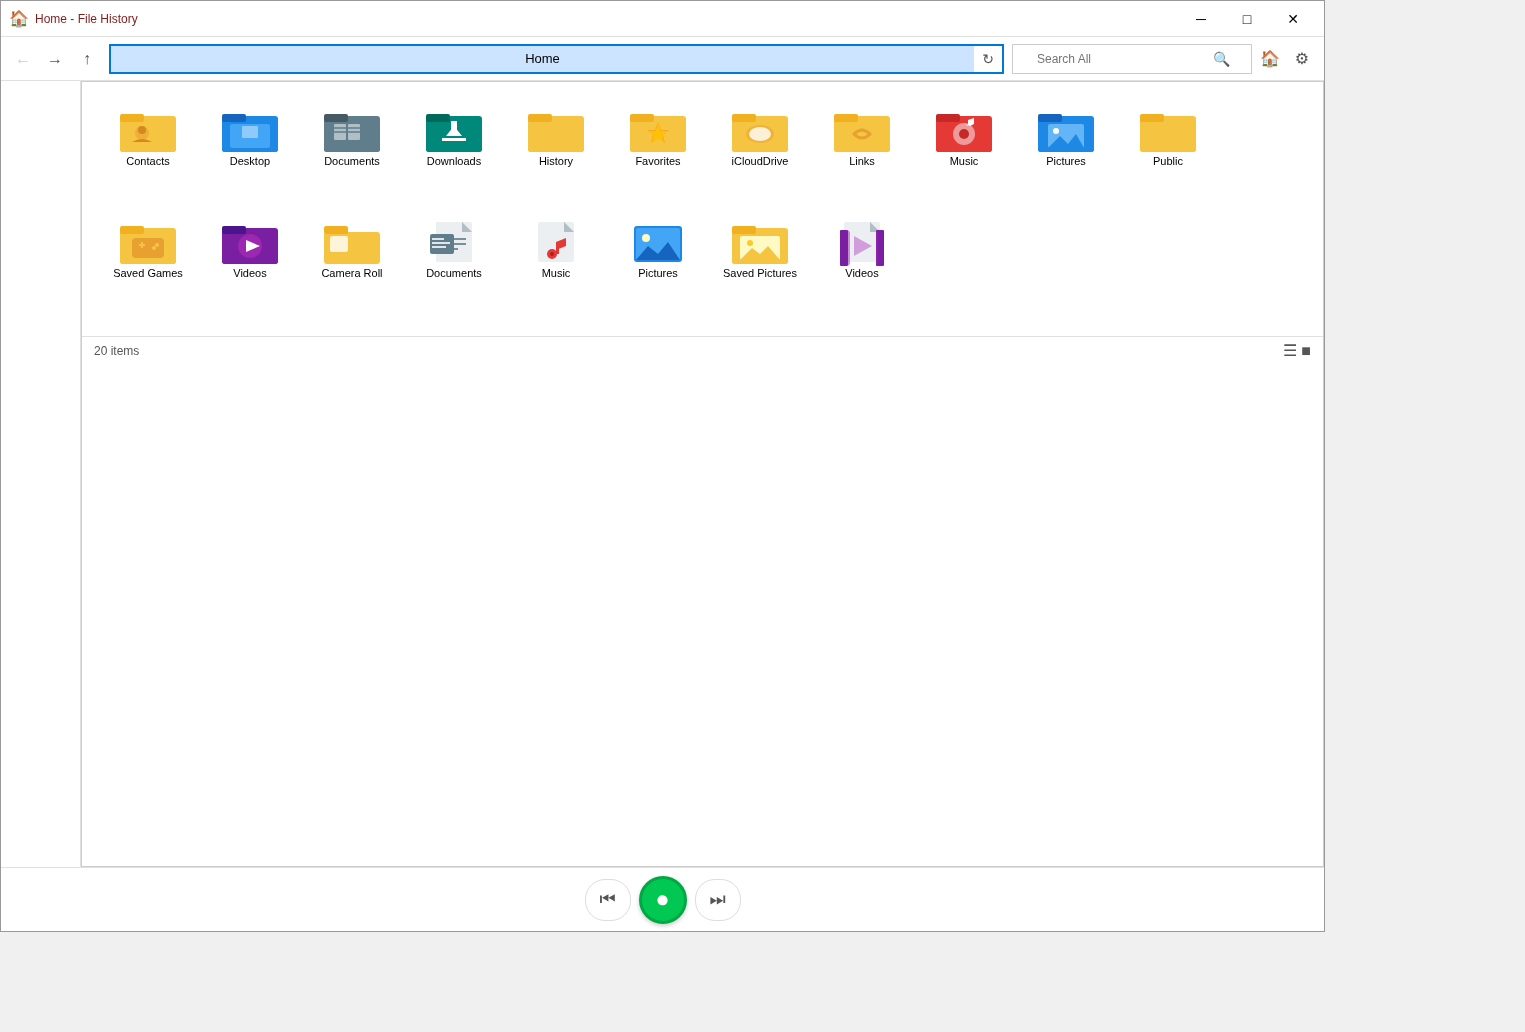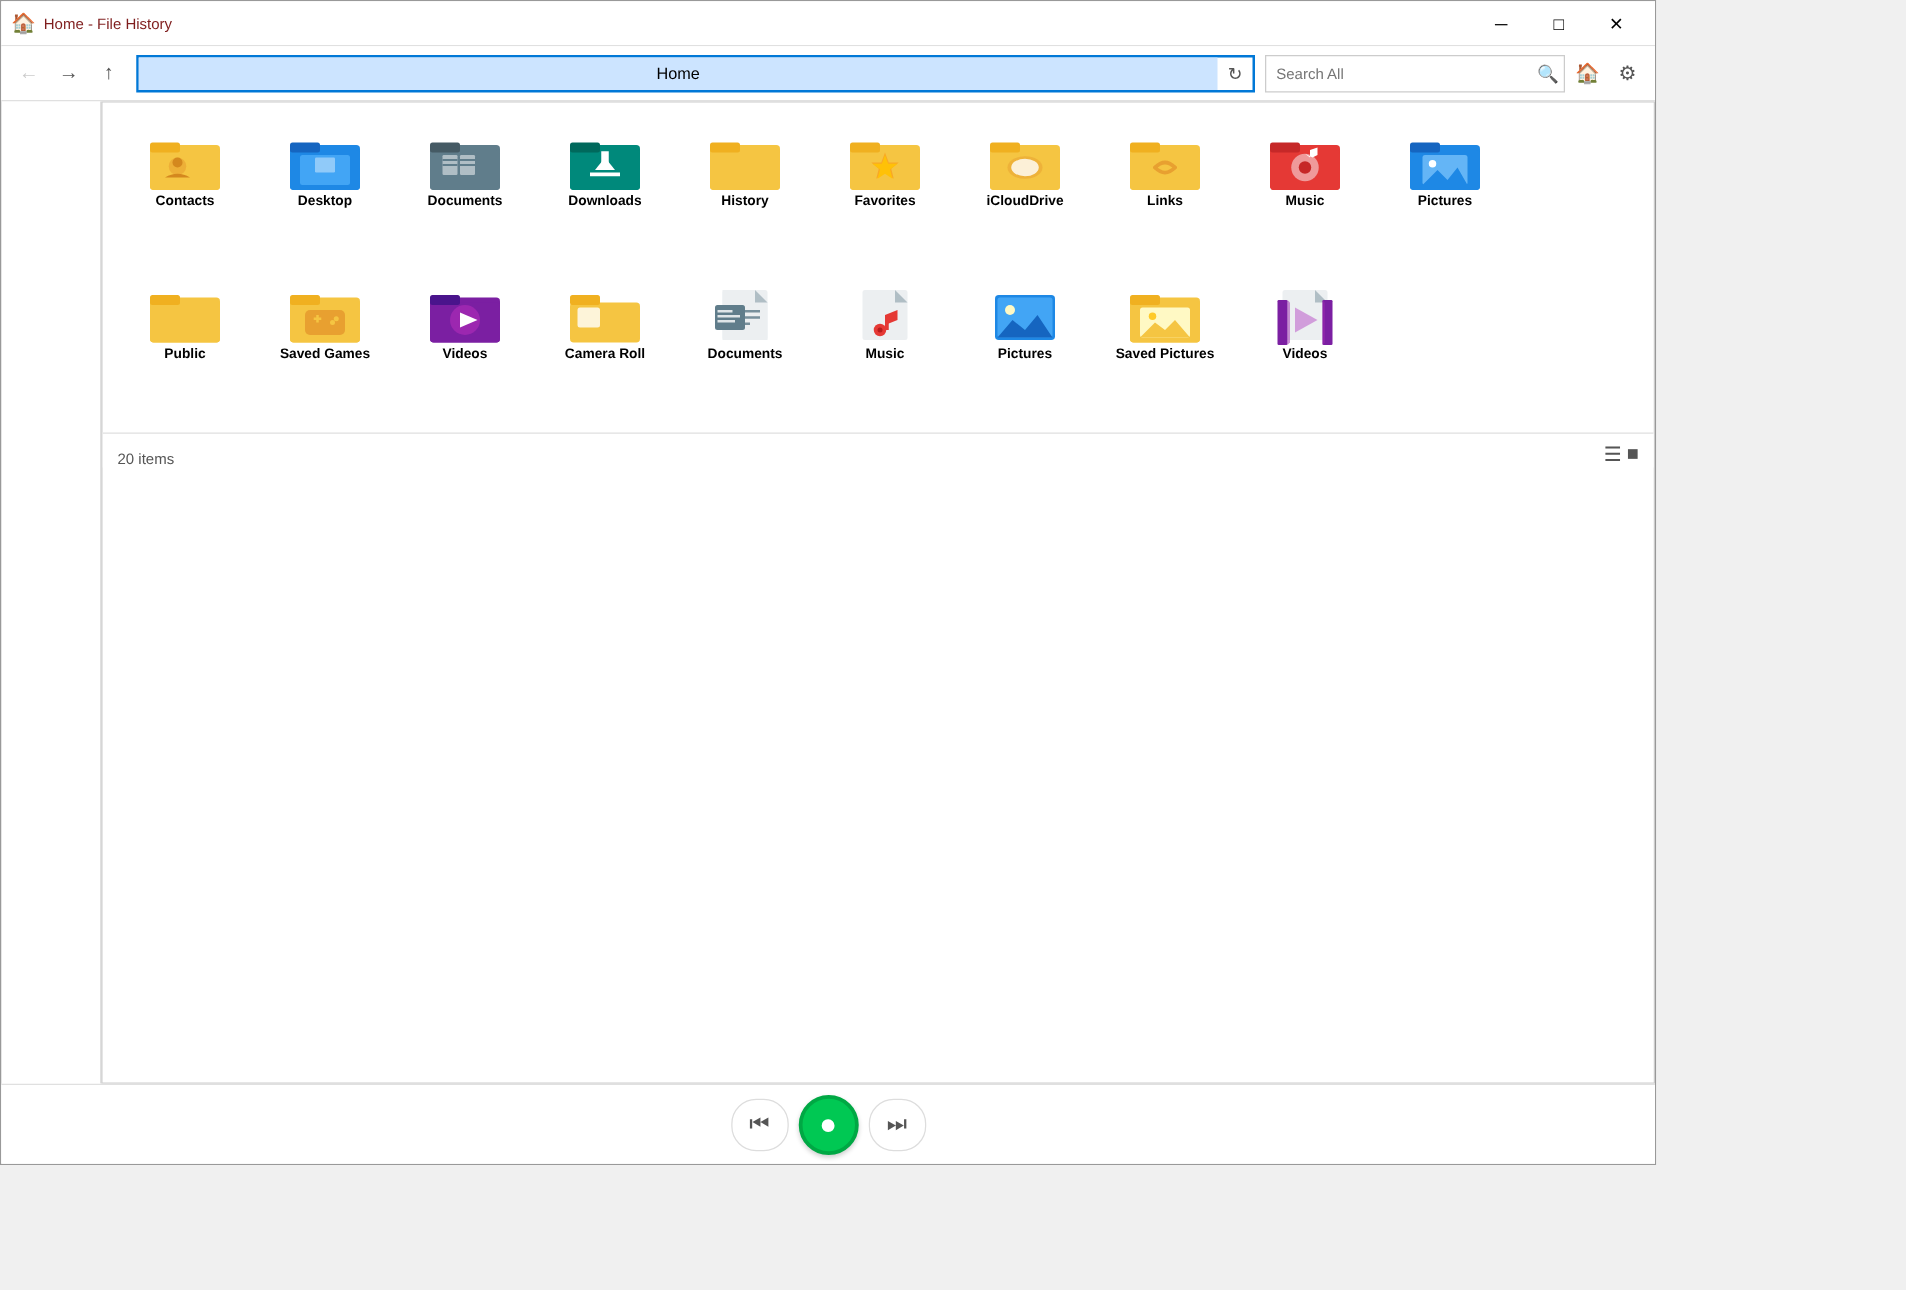--- a/index.html
+++ b/index.html
@@ -112,21 +112,21 @@
       justify-content: center;
       font-size: 14px;
       color: #555;
     }
     .search-bar {
       display: flex;
       align-items: center;
       border: 1px solid #ccc;
       height: 30px;
       width: 240px;
-      padding: 0 4px;
+      padding: 0 20px;
     }
     .search-input {
       flex: 1;
       border: none;
       outline: none;
       font-size: 12px;
       padding: 0 4px;
     }
     .search-icon-btn {
       border: none;
@@ -181,22 +181,21 @@
       border: 1px solid #ccc;
       margin: 0 0 0 0;
       overflow-y: auto;
       position: relative;
     }
     .file-grid {
       display: flex;
       flex-wrap: wrap;
       padding: 16px;
       align-content: flex-start;
-      gap: 12px;
-      font-weight: bold;
+      gap: 2px;
     }
     .file-item {
       width: 100px;
       height: 110px;
       display: flex;
       flex-direction: column;
       align-items: center;
       justify-content: flex-start;
       padding: 8px 4px 4px;
       cursor: pointer;
@@ -209,21 +208,21 @@
       line-height: 1.3;
       max-width: 90px;
       word-break: break-word;
     }
     
     .status-bar {
       height: 28px;
       background: #fff;
       border-top: 1px solid #e0e0e0;
       display: flex;
-      align-items: flex-end;
+      align-items: center;
       padding: 0 12px;
       font-size: 12px;
       color: #555;
       flex-shrink: 0;
     }
     .status-bar-right {
       margin-left: auto;
       display: flex;
       gap: 4px;
       align-items: center;

